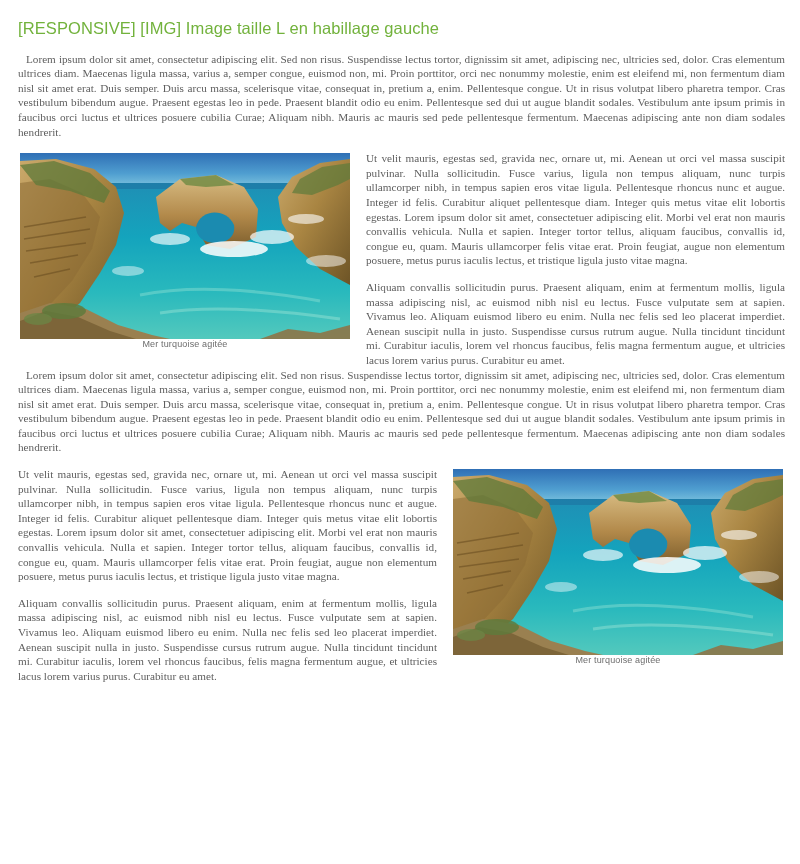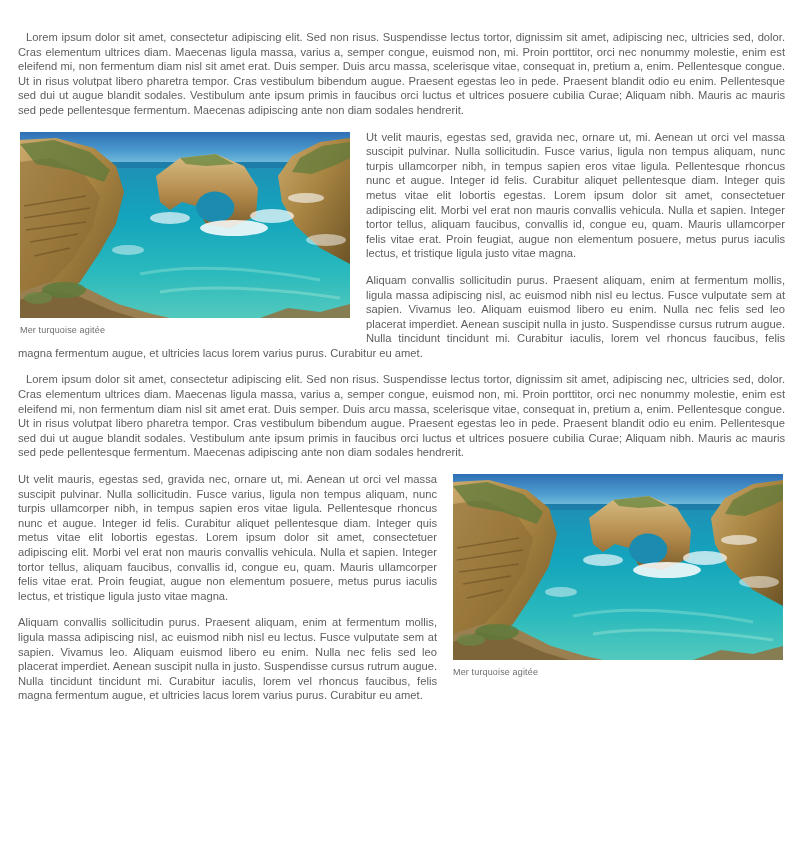--- a/index.html
+++ b/index.html
@@ -33,25 +33,26 @@
     line-height: 1.25;
     letter-spacing: 0.1px;
   }
   .section + .section h2.heading {
     margin-top: 18px;
   }
   p.body-text {
     font-size: 11.2px;
     line-height: 14.6px;
     text-align: justify;
-    margin: 12px 0 12px 0;
+    margin: 0 0 12px 0;
     padding: 0;
     color: #5e5e5e;
     -webkit-hyphens: none;
     hyphens: none;
+    font-family: Liberation Serif, serif;
   }
   p.lead {
     text-indent: 8px;
   }
   p.tight {
     margin-bottom: 0;
   }
   
   figure.fig {
     margin: 0;
@@ -69,39 +70,39 @@
   .photo {
     width: 330px;
     height: 186px;
     position: relative;
     overflow: hidden;
     background: #2196ab;
   }
   figcaption.caption {
     font-size: 9px;
     color: #6d6d6d;
-    text-align: left;
-    padding-top: 7px;
+    text-align: center;
     line-height: 11px;
     letter-spacing: 0.15px;
   }
   .clearfix::after {
     content: "";
     display: block;
     clear: both;
   }
   svg.photo-svg { display:block; width:330px; height:186px; }
 </style>
 </head>
 <body>
 
 <div class="page">
 
   <div class="section clearfix">
 
+    <h2 class="heading">[RESPONSIVE] [IMG] Image taille L en habillage gauche</h2>
 
     <p class="body-text lead">Lorem ipsum dolor sit amet, consectetur adipiscing elit. Sed non risus. Suspendisse lectus tortor, dignissim sit amet, adipiscing nec, ultricies sed, dolor. Cras elementum ultrices diam. Maecenas ligula massa, varius a, semper congue, euismod non, mi. Proin porttitor, orci nec nonummy molestie, enim est eleifend mi, non fermentum diam nisl sit amet erat. Duis semper. Duis arcu massa, scelerisque vitae, consequat in, pretium a, enim. Pellentesque congue. Ut in risus volutpat libero pharetra tempor. Cras vestibulum bibendum augue. Praesent egestas leo in pede. Praesent blandit odio eu enim. Pellentesque sed dui ut augue blandit sodales. Vestibulum ante ipsum primis in faucibus orci luctus et ultrices posuere cubilia Curae; Aliquam nibh. Mauris ac mauris sed pede pellentesque fermentum. Maecenas adipiscing ante non diam sodales hendrerit.</p>
 
     <figure class="fig fig-left">
       <div class="photo">
         <svg class="photo-svg" viewBox="0 0 330 186" preserveAspectRatio="none">
           <defs>
             <linearGradient id="skyL" x1="0" y1="0" x2="0" y2="1">
               <stop offset="0%" stop-color="#2f6fb5"></stop>
               <stop offset="60%" stop-color="#4f9ed0"></stop>

